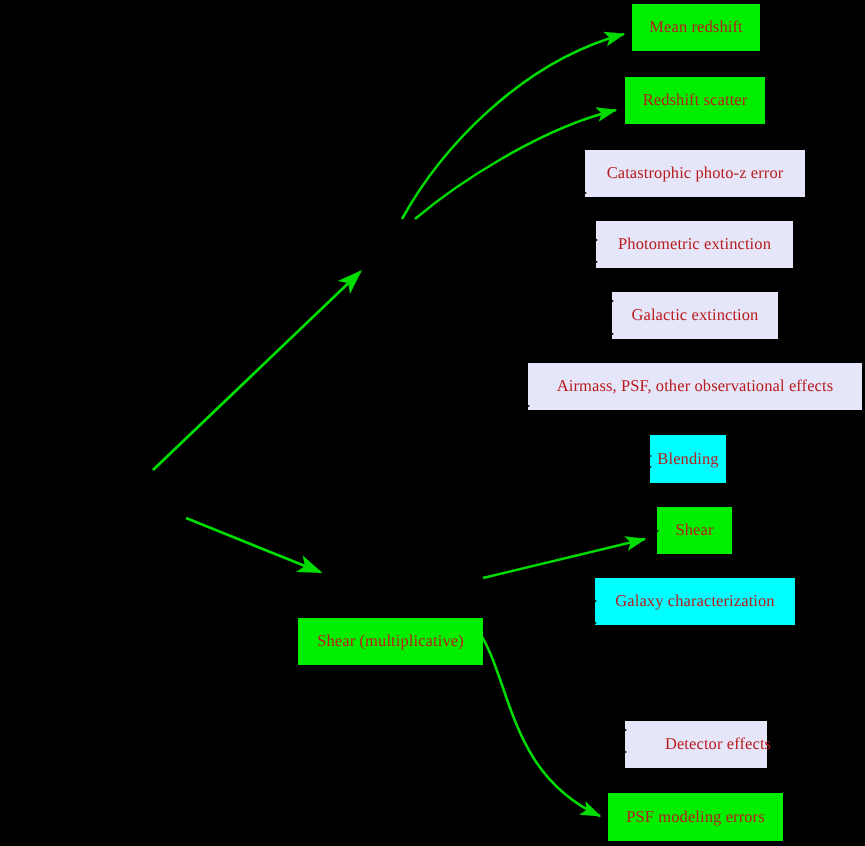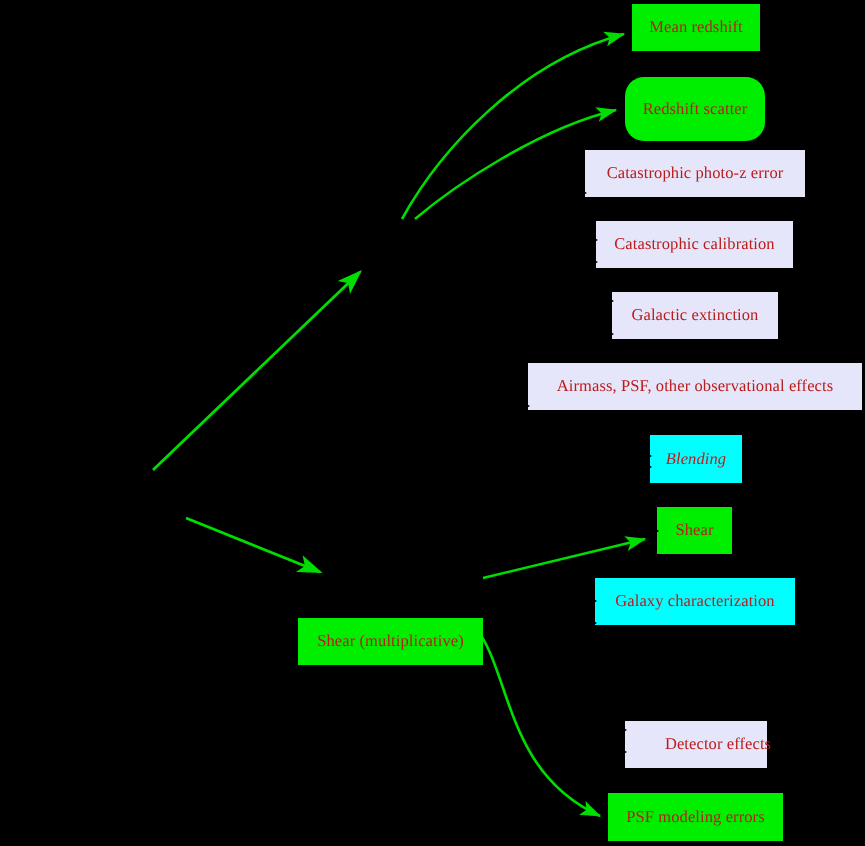--- a/index.html
+++ b/index.html
@@ -70,41 +70,41 @@
 
     <path d="M 483,578 L 645,539" fill="none" stroke="#00dd00" stroke-width="2.6" marker-end="url(#ah)"></path>
 
     <path d="M 474,625 C 512,672 504,772 600,816" fill="none" stroke="#00dd00" stroke-width="2.6" marker-end="url(#ah)"></path>
   </svg>
 
   <div class="node" style="left:632px; top:4px; width:128px; height:47px; background:#00ee00;">
     <span>Mean redshift</span>
   </div>
 
-  <div class="node" style="left:625px; top:77px; width:140px; height:64px; background:#00ee00;border-radius:19px;">
+  <div class="node" style="left:625px; top:77px; width:140px; height:47px; background:#00ee00;">
     <span>Redshift scatter</span>
   </div>
 
   <div class="node" style="left:585px; top:150px; width:220px; height:47px; background:#e6e6fa;">
     <span>Catastrophic photo-z error</span>
   </div>
 
   <div class="node" style="left:596px; top:221px; width:197px; height:47px; background:#e6e6fa;">
-    <span>Catastrophic calibration</span>
+    <span>Photometric extinction</span>
   </div>
 
   <div class="node" style="left:612px; top:292px; width:166px; height:47px; background:#e6e6fa;">
     <span>Galactic extinction</span>
   </div>
 
   <div class="node" style="left:528px; top:363px; width:334px; height:47px; background:#e6e6fa;">
     <span>Airmass, PSF, other observational effects</span>
   </div>
 
-  <div class="node" style="left:650px; top:435px; width:92px; height:48px; background:#00ffff;font-style:italic;">
+  <div class="node" style="left:650px; top:435px; width:76px; height:48px; background:#00ffff;">
     <span>Blending</span>
   </div>
 
   <div class="node" style="left:657px; top:507px; width:75px; height:47px; background:#00ee00;">
     <span>Shear</span>
   </div>
 
   <div class="node" style="left:595px; top:578px; width:200px; height:47px; background:#00ffff;">
     <span>Galaxy characterization</span>
   </div>

